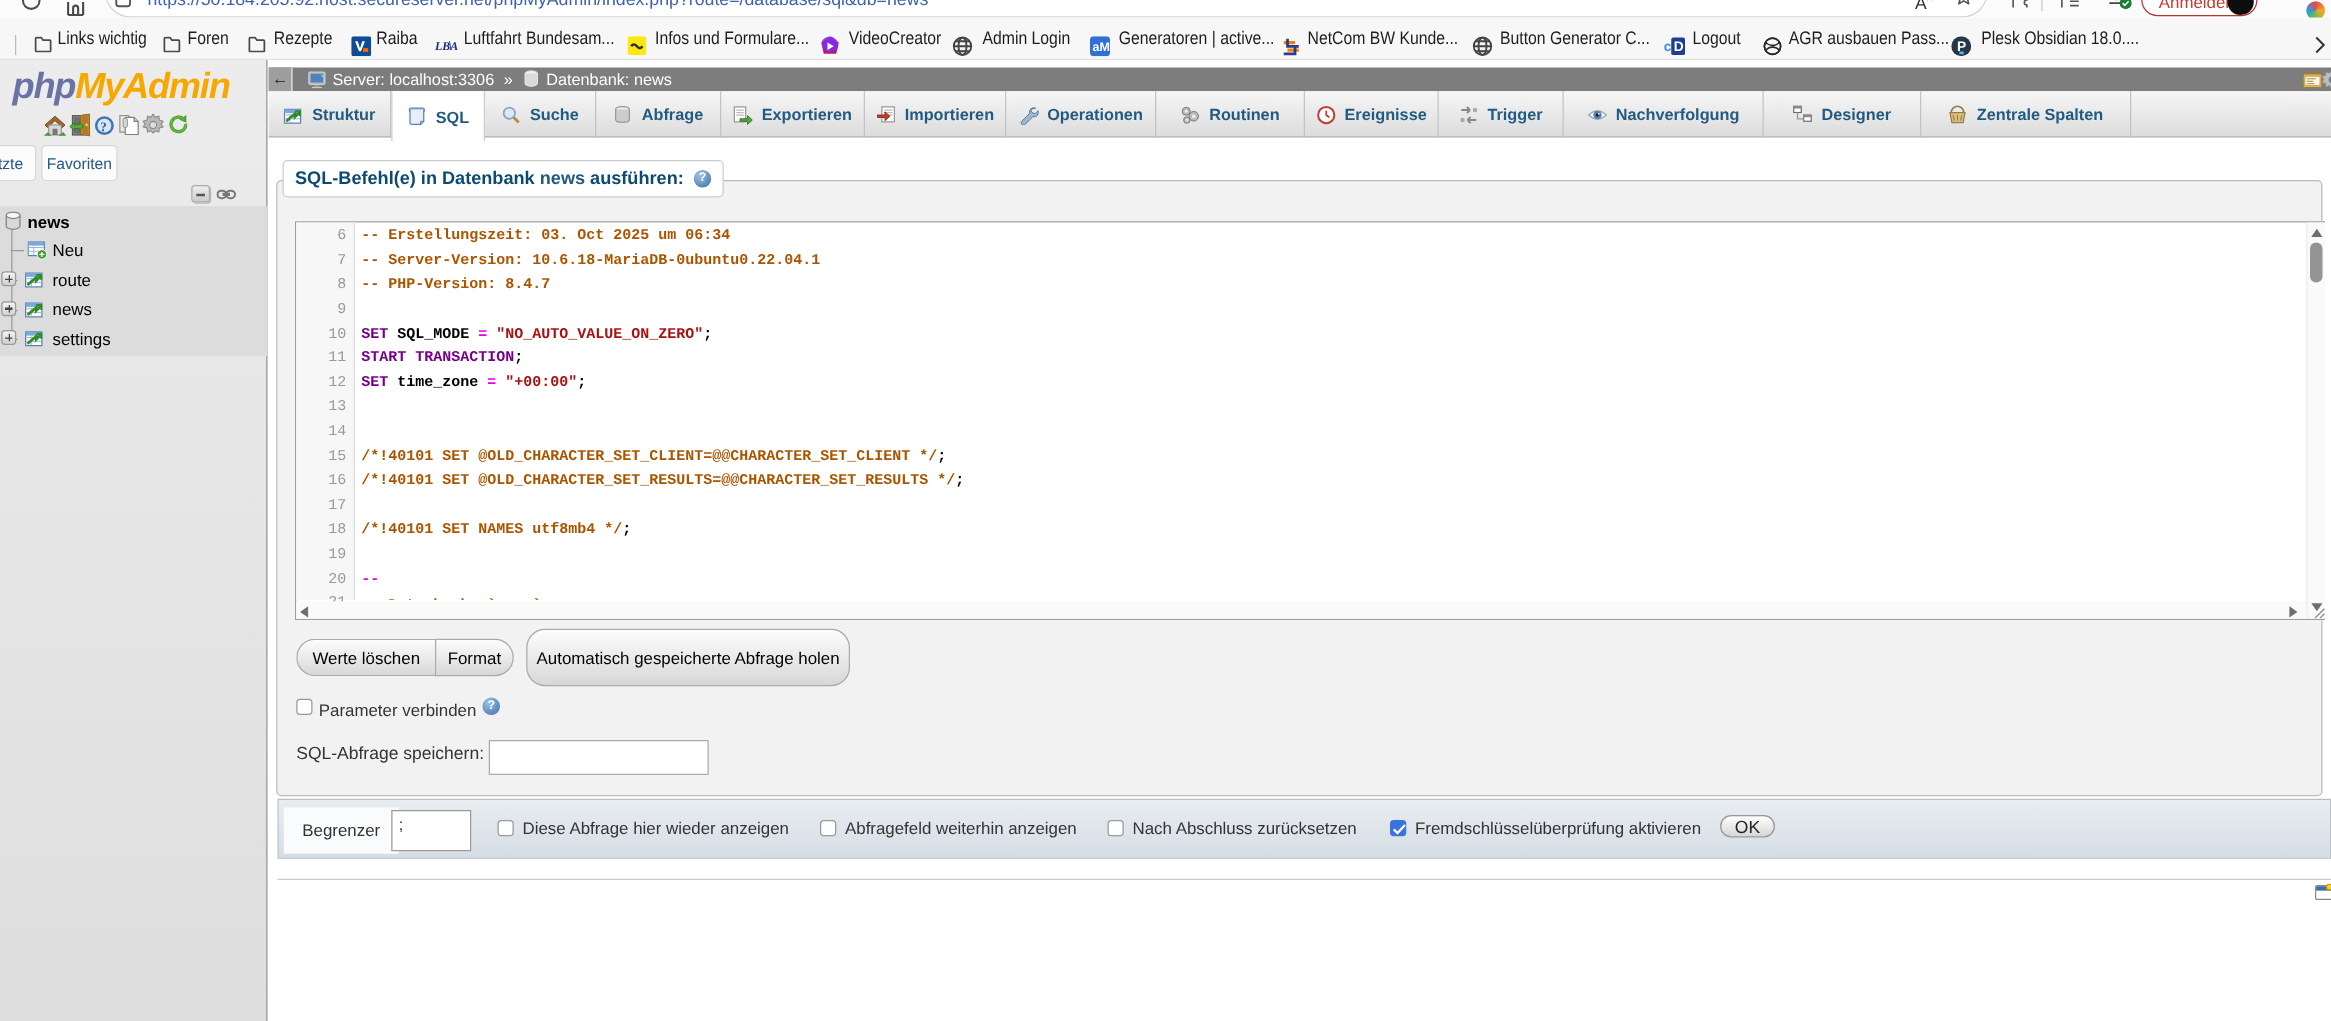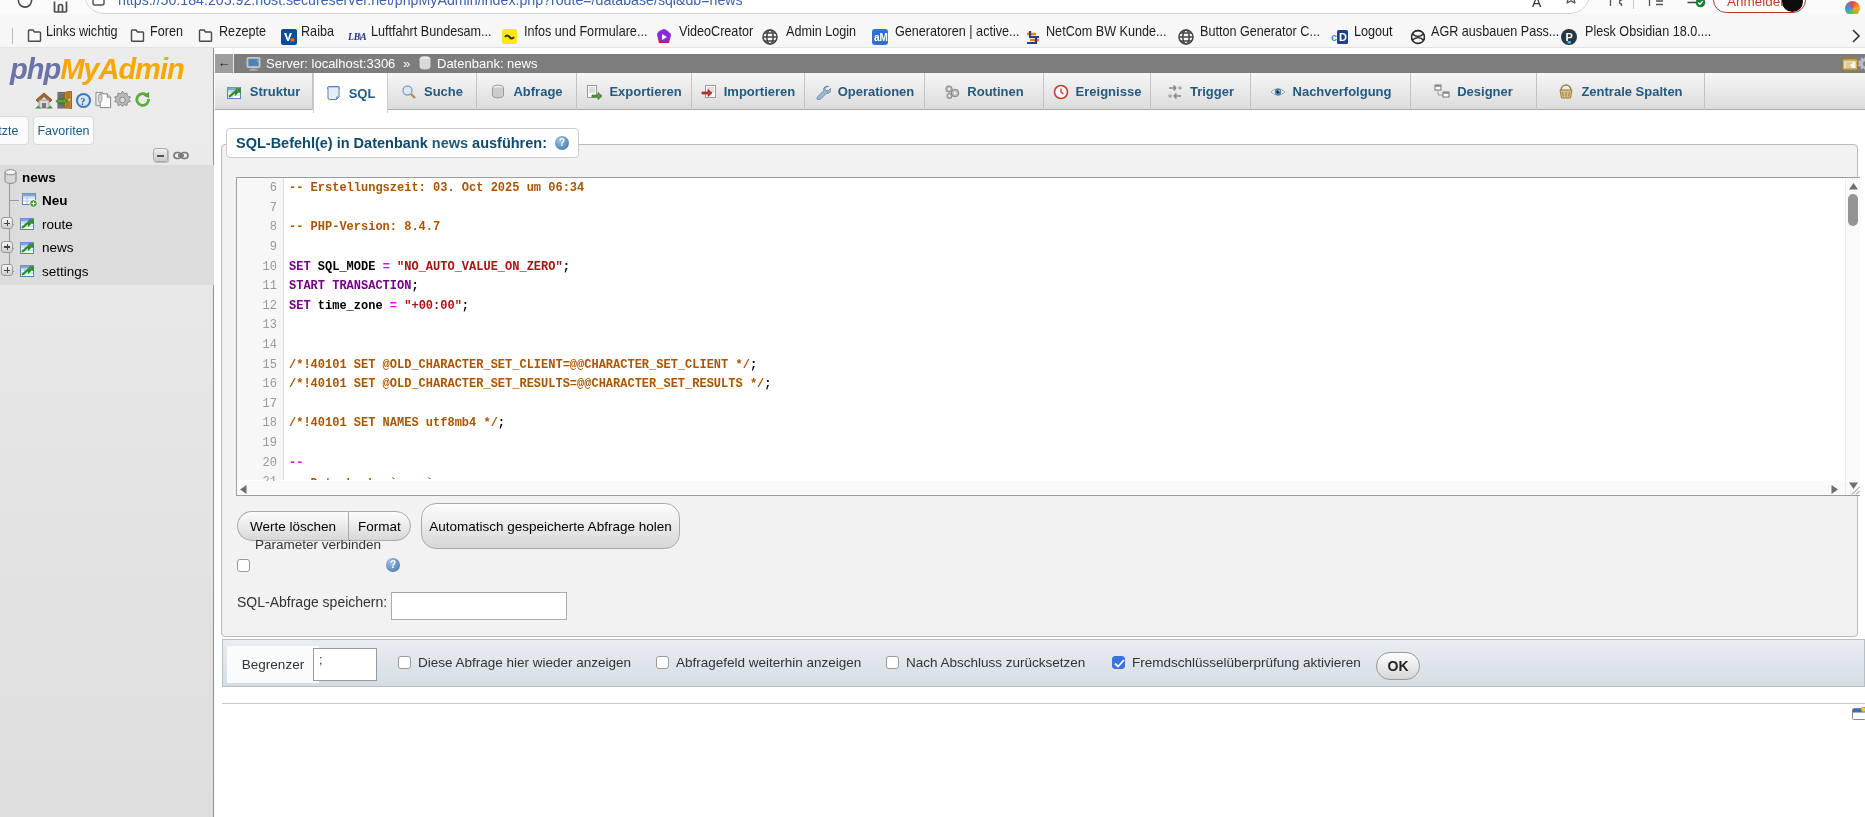--- a/index.html
+++ b/index.html
@@ -39,21 +39,21 @@
 .ln{position:absolute;right:6px;width:40px;text-align:right;color:#999;font:12px/19.6px "Liberation Mono",monospace}
 .cl{position:absolute;left:52px;white-space:pre;font:bold 12px/19.6px "Liberation Mono",monospace;color:#000}
 .cmt{color:#aa5500}.kw{color:#770088}.str{color:#aa1111}.op{color:#e800e8}
 
 .pbtn{position:absolute;background:linear-gradient(#fdfdfd,#d7d7d7);border:1px solid #aaa;color:#000;font-size:13.5px;display:flex;align-items:center;justify-content:center}
 .cb{position:absolute;width:13px;height:13px;background:#fff;border:1px solid #9a9a9a;border-radius:3px}
 .lbl{position:absolute;font-size:13.5px;color:#333;white-space:nowrap}
 #saveinp{position:absolute;left:176px;top:544px;width:176px;height:28px;background:#fff;border:1px solid #aaa}
 
 #foot{position:absolute;left:7px;top:590.5px;width:1643px;height:48px;background:linear-gradient(#e9edf1,#d5dde4);border:1px solid #b6bec6}
-#okbtn{position:absolute;left:1153px;top:12px;width:44px;height:28px;border-radius:15px;background:linear-gradient(#fdfdfd,#d7d7d7);border:1px solid #999;font-size:14px;font-weight:bold;color:#222;display:flex;align-items:center;justify-content:center}
+#okbtn{position:absolute;left:1153px;top:12px;width:44px;height:18px;border-radius:15px;background:linear-gradient(#fdfdfd,#d7d7d7);border:1px solid #999;font-size:14px;font-weight:normal;color:#222;display:flex;align-items:center;justify-content:center}
 #hr{position:absolute;left:7px;top:655px;width:1645px;height:1px;background:#c9c9c9}
 .helpico{display:inline-block;width:14px;height:14px;border-radius:50%;background:radial-gradient(circle at 35% 30%,#9ec2e5,#3a6ea5);color:#fff;font-size:10px;font-weight:bold;text-align:center;line-height:14px}
 </style></head>
 <body>
 
 <div id="row1">
   <svg class="abs" style="left:17px;top:0px" width="16" height="9" viewBox="0 0 16 9">
       <circle cx="8" cy="0.5" r="6.6" fill="none" stroke="#4a4a4a" stroke-width="1.6"></circle>
     </svg>
   <svg class="abs" style="left:53px;top:0px" width="15" height="13" viewBox="0 0 15 13">
@@ -235,21 +235,21 @@
       <div class="trow" style="left:22px;top:2px">news</div>
       <div class="abs" style="left:9px;top:19px;width:1px;height:87px;background:#999"></div>
       <div class="abs" style="left:9px;top:35px;width:10px;height:1px;background:#999"></div>
       <svg class="abs" style="left:22px;top:28px" width="16" height="15" viewBox="0 0 16 15">
           <rect x="0.5" y="0.5" width="13" height="11" fill="#fff" stroke="#5a83b3"></rect>
           <rect x="0.5" y="0.5" width="13" height="3" fill="#7aa8d8"></rect>
           <path d="M1 5 h12 M1 8 h12 M5 4 v7" stroke="#9bb8d8" stroke-width="0.8"></path>
           <circle cx="11.5" cy="10.5" r="3.8" fill="#3f9c35" stroke="#fff" stroke-width="0.8"></circle>
           <path d="M11.5 8.5 v4 M9.5 10.5 h4" stroke="#fff" stroke-width="1.1"></path>
         </svg>
-      <div class="trow" style="left:42px;top:25.5px;font-weight:bold">Neu</div>
+      <div class="trow" style="left:42px;top:25.5px;font-weight:normal">Neu</div>
       <div class="abs" style="left:9px;top:59px;width:5px;height:1px;background:#999"></div>
       <div class="pbox" style="left:1px;top:52px"></div>
       <svg class="tico" style="left:20px;top:50px">
           <use href="#tbl"></use>
         </svg>
       <div class="trow" style="left:42px;top:49px;font-weight:normal">route</div>
       <div class="abs" style="left:9px;top:82.5px;width:5px;height:1px;background:#999"></div>
       <div class="pbox" style="left:1px;top:75.5px"></div>
       <svg class="tico" style="left:20px;top:73.5px">
           <use href="#tbl"></use>
@@ -393,20 +393,21 @@
           <div class="ln" style="top:177.6px">15</div>
           <div class="ln" style="top:197.2px">16</div>
           <div class="ln" style="top:216.8px">17</div>
           <div class="ln" style="top:236.4px">18</div>
           <div class="ln" style="top:256px">19</div>
           <div class="ln" style="top:275.6px">20</div>
           <div class="ln" style="top:295.2px">21</div>
       </div>
       <div id="code" style="position:absolute;left:0;top:0;width:1608px;height:302px;overflow:hidden">
         <div class="cl" style="top:1.2px"><span class="cmt">-- Erstellungszeit: 03. Oct 2025 um 06:34</span></div>
+        <div class="cl" style="top:20.8px"><span class="cmt">-- Server-Version: 10.6.18-MariaDB-0ubuntu0.22.04.1</span></div>
         <div class="cl" style="top:40.4px"><span class="cmt">-- PHP-Version: 8.4.7</span></div>
         <div class="cl" style="top:79.6px"><span class="kw">SET</span> SQL_MODE <span class="op">=</span> <span class="str">"NO_AUTO_VALUE_ON_ZERO"</span>;</div>
         <div class="cl" style="top:99.2px"><span class="kw">START TRANSACTION</span>;</div>
         <div class="cl" style="top:118.8px"><span class="kw">SET</span> time_zone <span class="op">=</span> <span class="str">"+00:00"</span>;</div>
         <div class="cl" style="top:177.6px"><span class="cmt">/*!40101 SET @OLD_CHARACTER_SET_CLIENT=@@CHARACTER_SET_CLIENT */</span>;</div>
         <div class="cl" style="top:197.2px"><span class="cmt">/*!40101 SET @OLD_CHARACTER_SET_RESULTS=@@CHARACTER_SET_RESULTS */</span>;</div>
         <div class="cl" style="top:236.4px"><span class="cmt">/*!40101 SET NAMES utf8mb4 */</span>;</div>
         <div class="cl" style="top:275.6px"><span class="op">--</span></div>
         <div class="cl" style="top:297px"><span class="cmt">-- Datenbank: `news`</span></div>
       </div>
@@ -429,21 +430,21 @@
       </div>
       <svg style="position:absolute;left:1613px;top:308px" width="10" height="9" viewBox="0 0 10 9">
           <path d="M2 8.5 L9.5 1 M6 8.5 L9.5 5" stroke="#888" stroke-width="1"></path>
         </svg>
     </div>
     <div id="ctrl">
       <div class="pbtn" style="left:22px;top:463px;width:111px;height:30px;border-radius:15px 0 0 15px;border-right:none">Werte löschen</div>
       <div class="pbtn" style="left:133px;top:463px;width:63px;height:30px;border-radius:0 15px 15px 0">Format</div>
       <div class="pbtn" style="left:206px;top:455px;width:259px;height:46px;border-radius:15px">Automatisch gespeicherte Abfrage holen</div>
       <div class="cb" style="left:22px;top:511px"></div>
-      <div class="lbl" style="left:40px;top:489px">Parameter verbinden</div>
+      <div class="lbl" style="left:40px;top:513px">Parameter verbinden</div>
       <span class="helpico" style="position:absolute;left:171px;top:510px">?</span>
       <div class="lbl" style="left:22px;top:546px;font-size:14px">SQL-Abfrage speichern:</div>
       <div id="saveinp"></div>
     </div>
     <div id="foot">
       <div style="position:absolute;left:4px;top:6px;width:92px;height:37px;background:#fafbfc;display:flex;align-items:center;justify-content:center;font-size:13.5px;color:#333">Begrenzer</div>
       <div style="position:absolute;left:90px;top:8px;width:64px;height:33px;background:#fff;border:1px solid #999;font-size:13px;color:#333;padding:3px 5px">;</div>
       <div class="cb" style="left:175px;top:16px"></div>
       <div class="lbl" style="left:195px;top:15px">Diese Abfrage hier wieder anzeigen</div>
       <div class="cb" style="left:433px;top:16px"></div>

